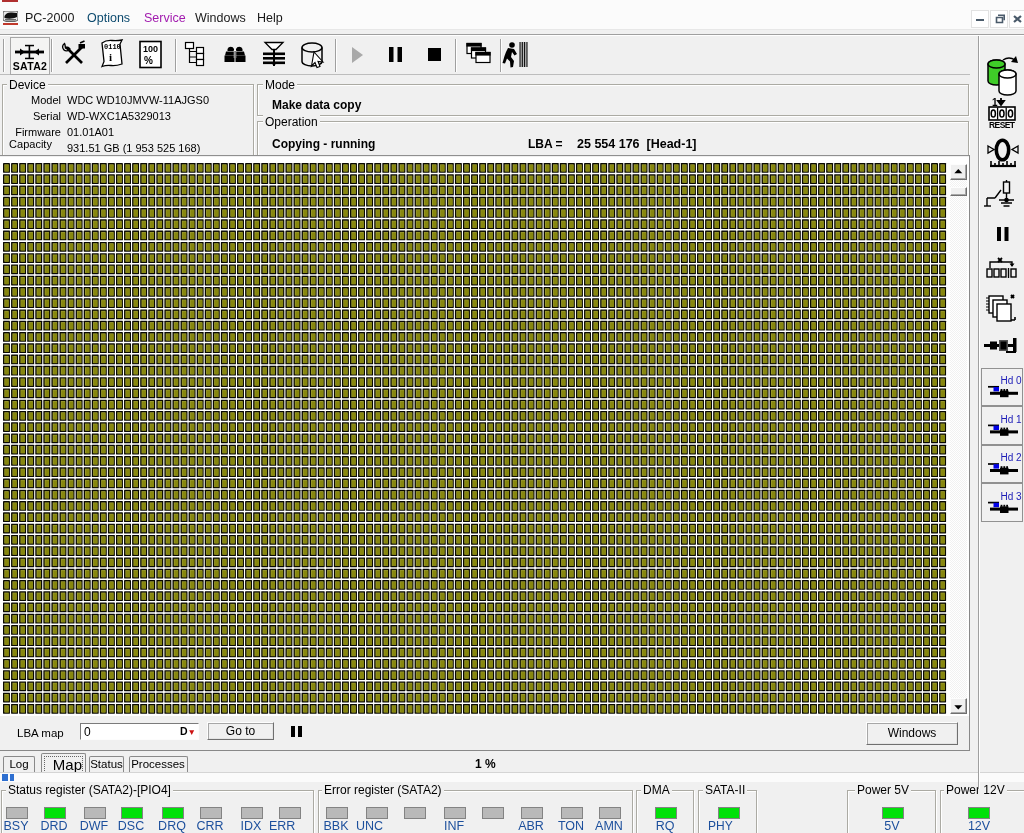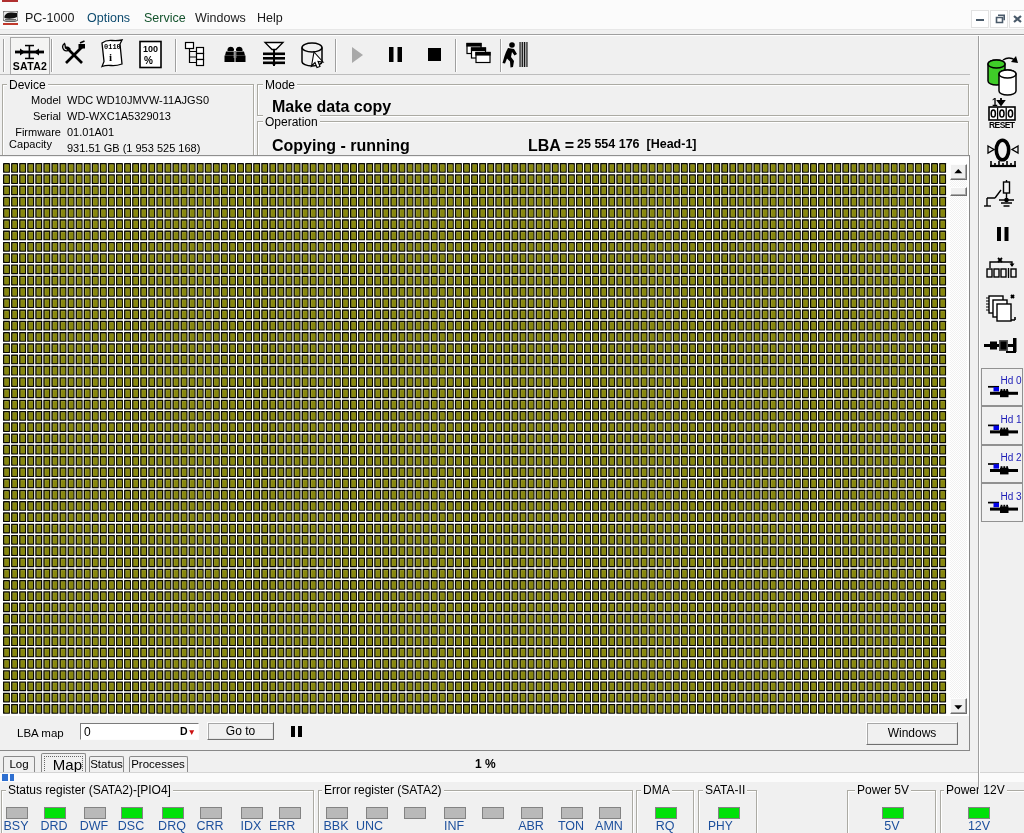--- a/index.html
+++ b/index.html
@@ -1,19 +1,19 @@
 <!DOCTYPE html>
 <html><head>
 <meta charset="utf-8">
 <style>
   html,body{margin:0;padding:0;}
   body{width:1024px;height:833px;position:relative;background:#f0f0f0;
        font-family:"Liberation Sans", sans-serif;overflow:hidden;}
   .abs{position:absolute;}
-  .t12{font-size:16px;color:#000;}
+  .t12{font-size:12px;color:#000;}
   .blue{color:#1c4f9c;}
   .led{position:absolute;width:20px;height:10px;background:#b9b9b9;border:1px solid #838383;}
   .led.g{background:#00e109;}
   .gbox{position:absolute;border:1px solid #abaaa3;box-shadow:1px 1px 0 #fff inset, 1px 1px 0 #fff;}
   .glabel{position:absolute;top:-8px;background:#f0f0f0;font-size:12px;color:#000;padding:0 2px;line-height:14px;white-space:nowrap;}
   .btn{position:absolute;background:#f0f0f0;border:1px solid;border-color:#fdfdfd #6f6f6f #6f6f6f #fdfdfd;box-shadow:1px 1px 0 #a7a7a7 inset, -1px -1px 0 #e4e4e4 inset;
        font-size:12px;color:#000;text-align:center;}
   .btn span{position:relative;top:3px;}
 </style>
 </head>
@@ -22,23 +22,23 @@
 <div class="abs" style="left:0;top:0;width:1024px;height:29px;background:#fbfbfb;border-bottom:1px solid #e7e7e7;"></div>
 <div class="abs" style="left:2px;top:0;width:16px;height:2px;background:#b03030;"></div>
 <div class="abs" style="left:3px;top:11px;width:15px;height:14px;">
   <svg width="15" height="14" viewBox="0 0 15 14">
     <rect x="0" y="0" width="15" height="10" rx="2" fill="#e9e9e9" stroke="#555" stroke-width="1"></rect>
     <path d="M1.5 5 C3 2, 6 1, 9 1.5 L14 2 L14 6 C10 8,5 8,1.5 7 Z" fill="#111"></path>
     <path d="M2 8.5 h11 M2.5 10.5 h10" stroke="#666" stroke-width="1"></path>
     <rect x="-1" y="12" width="17" height="2" fill="#c0392b"></rect>
   </svg>
 </div>
-<div class="abs" style="top:11px;left:25px;font-size:12.5px;color:#191919;">PC-1000</div>
+<div class="abs" style="top:11px;left:25px;font-size:12.5px;color:#191919;">PC-2000</div>
 <div class="abs" style="top:11px;left:87px;font-size:12.5px;color:#0c4a6e;">Options</div>
-<div class="abs" style="top:11px;left:144px;font-size:12.5px;color:#14532d;">Service</div>
+<div class="abs" style="top:11px;left:144px;font-size:12.5px;color:#a21caf;">Service</div>
 <div class="abs" style="top:11px;left:195px;font-size:12.5px;color:#191919;">Windows</div>
 <div class="abs" style="top:11px;left:257px;font-size:12.5px;color:#191919;">Help</div>
 
 <div class="abs" style="left:971px;top:10px;width:16px;height:16px;border:1px solid #e2e2e2;background:#fff;">
   <svg width="16" height="16">
       <rect x="4" y="8" width="8" height="2" fill="#4a5a6a"></rect>
     </svg></div>
 <div class="abs" style="left:990px;top:10px;width:16px;height:16px;border:1px solid #e2e2e2;background:#fff;">
   <svg width="16" height="16">
       <path d="M5.5 6.5 h6 v5 h-6 Z" fill="none" stroke="#4a5a6a" stroke-width="1.6"></path>

